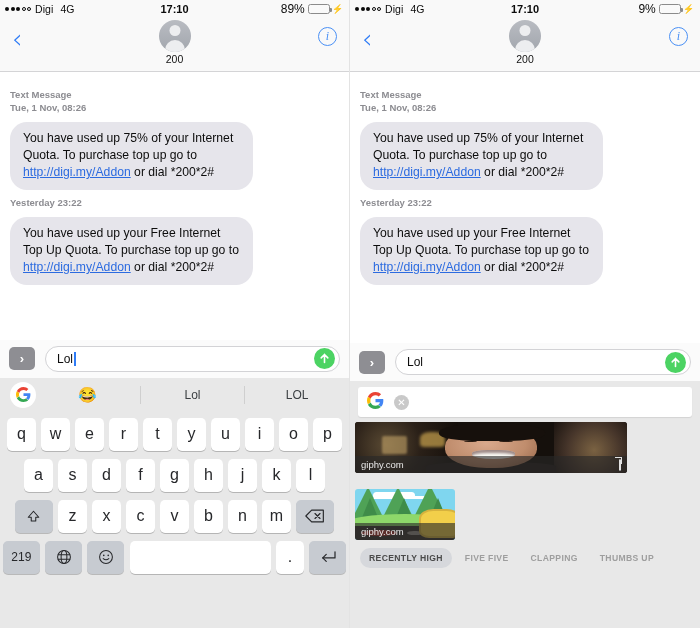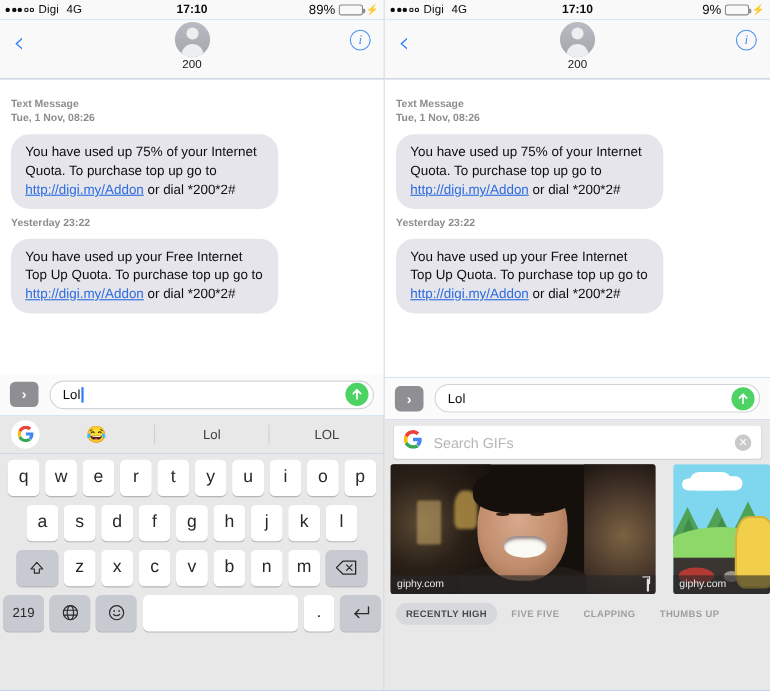--- a/index.html
+++ b/index.html
@@ -182,21 +182,21 @@
   .gifsearch {
     margin: 6px 8px 5px; height: 30px; background:#fff; border-radius:3px;
     display:flex; align-items:center; padding: 0 9px; gap:10px;
     box-shadow: 0 1px 1px rgba(0,0,0,.09);
   }
   .gifsearch .ph { flex:1; font-size: 13px; color:#b6b6b6; }
   .clear-x {
     width:15px; height:15px; border-radius:50%; background:#c9c9c9; color:#fff;
     font-size:10px; display:flex; align-items:center; justify-content:center; cursor:pointer;
   }
-  .gifgrid { display:flex; gap: 16px; padding: 0 0 0 5px; height: 118px; overflow:hidden; }
+  .gifgrid { display:flex; gap: 16px; padding: 0 0 0 5px; height: 118px; overflow:hidden;flex-direction:column; }
   .gifcard { position:relative; border-radius:3px; overflow:hidden; height:118px; }
   .gifcard.one { width: 272px; }
   .gifcard.two { width: 100px; }
   .gif-attr {
     position:absolute; left:0; right:0; bottom:0; height:17px;
     background: rgba(40,40,40,.62); color:#e8e8e8;
     font-size: 9.5px; display:flex; align-items:center; padding: 0 6px;
   }
   .gif-ext { margin-left:auto; font-size:9px; }
   .ext-box { width:10px; height:10px; border:1.2px solid #e2e2e2; border-radius:1.5px; position:relative;}
@@ -494,21 +494,20 @@
     <div class="gifpanel">
       <div class="gifsearch">
         <span>
           <svg width="17" height="17" viewBox="0 0 48 48">
             <path fill="#EA4335" d="M24 9.5c3.5 0 6.6 1.2 9 3.5l6.7-6.7C35.6 2.4 30.1 0 24 0 14.6 0 6.5 5.4 2.6 13.2l7.8 6.1C12.3 13.3 17.6 9.5 24 9.5z"></path>
             <path fill="#4285F4" d="M46.1 24.5c0-1.6-.1-3.2-.4-4.7H24v9h12.4c-.5 2.9-2.1 5.3-4.5 7l7.6 5.9c4.4-4.1 6.6-10.1 6.6-17.2z"></path>
             <path fill="#FBBC05" d="M10.4 28.7c-.5-1.4-.8-2.9-.8-4.7s.3-3.3.8-4.7l-7.8-6.1C.9 16.4 0 20.1 0 24s.9 7.6 2.6 10.8l7.8-6.1z"></path>
             <path fill="#34A853" d="M24 48c6.1 0 11.3-2 15.1-5.4l-7.6-5.9c-2.1 1.4-4.8 2.3-7.5 2.3-6.4 0-11.7-3.8-13.6-9.3l-7.8 6.1C6.5 42.6 14.6 48 24 48z"></path>
           </svg>
         </span>
-        <span class="ph">Search GIFs</span>
         <span class="clear-x">✕</span>
       </div>
 
       <div class="gifgrid">
         <div class="gifcard one">
           <div class="art-man">
             <div class="bg-l"></div>
               <div class="glass"></div>
               <div class="trophy"></div>
             <div class="bg-r"></div>

